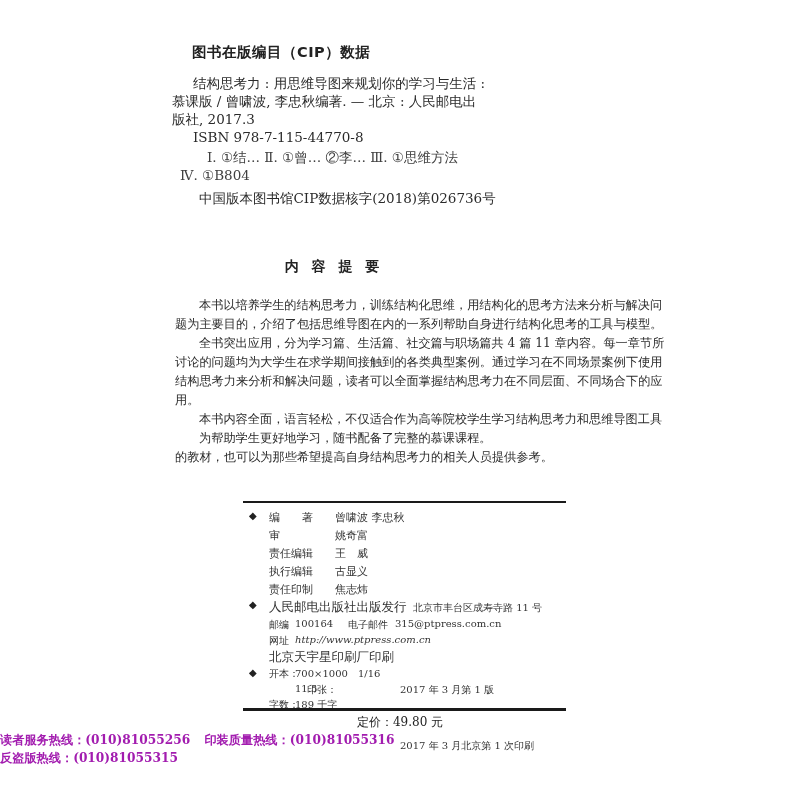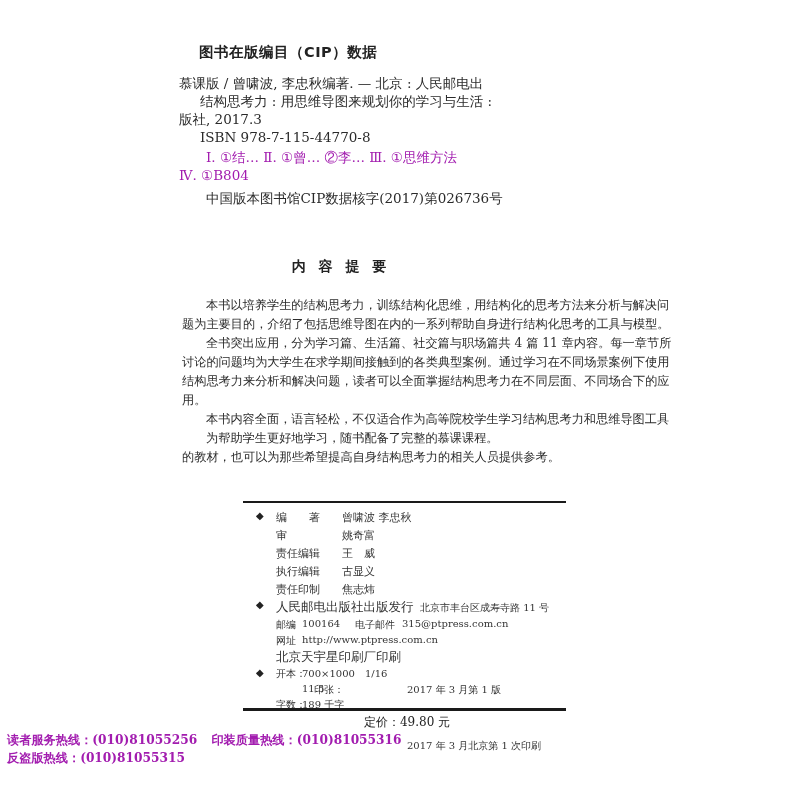--- a/index.html
+++ b/index.html
@@ -1,26 +1,26 @@
 <!DOCTYPE html>
 <html><head>
   <meta charset="utf-8">
   <style>
     html, body { margin: 0; padding: 0; }
     body {
       width: 800px; height: 800px; background: #ffffff; position: relative; overflow: hidden;
       color: #1e1e1e;
       font-family: "DejaVu Serif", "Liberation Serif", serif;
     }
-    .abs { position: absolute; white-space: nowrap; margin-left: 7px; }
+    .abs { position: absolute; white-space: nowrap; }
     .cip-title { left: 192px; top: 43px; font-size: 14.5px; font-family: "DejaVu Sans", "Liberation Sans", sans-serif; font-weight: bold; letter-spacing: 0.5px; color: #222; }
     .cip-body { left: 172px; top: 74px; width: 316px; font-size: 13.5px; line-height: 18px; color: #2a2a2a; }
     .cip-body .ln { display: block; white-space: nowrap; }
     .cip-body .ind { padding-left: 21px; }
-    .cip-cls { left: 172px; top: 148px; font-size: 13.5px; line-height: 18px; color: #a21caf; }
+    .cip-cls { left: 180px; top: 148px; font-size: 13.5px; line-height: 18px; color: #404040; }
     .cip-cls .ln { display: block; }
     .cip-cls .ind { padding-left: 27px; }
     .cip-check { left: 199px; top: 190px; font-size: 13.5px; color: #2a2a2a; }
 
     .summary-title { left: 0; width: 668px; text-align: center; top: 258px; font-size: 14px; font-weight: bold; letter-spacing: 4px; font-family: "DejaVu Sans", "Liberation Sans", sans-serif; color: #222; }
     .summary { left: 175px; top: 296px; width: 464px; font-size: 12.2px; line-height: 19px; color: #2b2b2b; }
     .summary .ln { display: block; white-space: nowrap; }
     .summary .ind { padding-left: 24px; }
 
     .rule { position: absolute; background: #1a1a1a; }
@@ -40,32 +40,32 @@
     .hotline.l1 { top: 732px; }
     .hotline.l2 { top: 750px; }
     .hotline span + span { margin-left: 10px; }
   </style>
 </head>
 <body>
 
 <div class="abs cip-title">图书在版编目（CIP）数据</div>
 
 <div class="abs cip-body">
+  <span class="ln ind">结构思考力 : 用思维导图来规划你的学习与生活 :</span>
   <span class="ln">慕课版 / 曾啸波, 李忠秋编著. — 北京 : 人民邮电出</span>
-  <span class="ln ind">结构思考力 : 用思维导图来规划你的学习与生活 :</span>
   <span class="ln">版社, 2017.3</span>
   <span class="ln ind">ISBN 978-7-115-44770-8</span>
 </div>
 
 <div class="abs cip-cls">
   <span class="ln ind">Ⅰ. ①结… Ⅱ. ①曾… ②李… Ⅲ. ①思维方法</span>
   <span class="ln">Ⅳ. ①B804</span>
 </div>
 
-<div class="abs cip-check">中国版本图书馆CIP数据核字(2017)第026736号</div>
+<div class="abs cip-check">中国版本图书馆CIP数据核字(2018)第026736号</div>
 
 <div class="abs summary-title">内 容 提 要</div>
 <div class="abs summary">
   <span class="ln ind">本书以培养学生的结构思考力，训练结构化思维，用结构化的思考方法来分析与解决问</span>
   <span class="ln">题为主要目的，介绍了包括思维导图在内的一系列帮助自身进行结构化思考的工具与模型。</span>
   <span class="ln ind">全书突出应用，分为学习篇、生活篇、社交篇与职场篇共 4 篇 11 章内容。每一章节所</span>
   <span class="ln">讨论的问题均为大学生在求学期间接触到的各类典型案例。通过学习在不同场景案例下使用</span>
   <span class="ln">结构思考力来分析和解决问题，读者可以全面掌握结构思考力在不同层面、不同场合下的应</span>
   <span class="ln">用。</span>
   <span class="ln ind">本书内容全面，语言轻松，不仅适合作为高等院校学生学习结构思考力和思维导图工具</span>
@@ -105,21 +105,21 @@
     <span class="small" style="position:absolute; left:170px; top:2px;">北京市丰台区成寿寺路 11 号</span>
   </div>
   <div class="row small" style="top:113px;">
     <span style="position:absolute; left:26px;">邮编</span>
     <span style="position:absolute; left:52px;">100164</span>
     <span style="position:absolute; left:105px;">电子邮件</span>
     <span style="position:absolute; left:152px;">315@ptpress.com.cn</span>
   </div>
   <div class="row small" style="top:129px;">
     <span style="position:absolute; left:26px;text-align:center;">网址</span>
-    <span style="position:absolute; left:52px;">http://www.ptpress.com.cn</span>
+    <span style="position:absolute; left:52px;font-style:italic;">http://www.ptpress.com.cn</span>
   </div>
   <div class="row pub" style="top:144px;">
     <span class="k">北京天宇星印刷厂印刷</span>
   </div>
 
   <div class="row small" style="top:162px;">
     <span class="bullet">◆</span>
     <span style="position:absolute; left:26px;">开本：</span>
     <span style="position:absolute; left:52px;">700×1000　1/16</span>
   </div>

